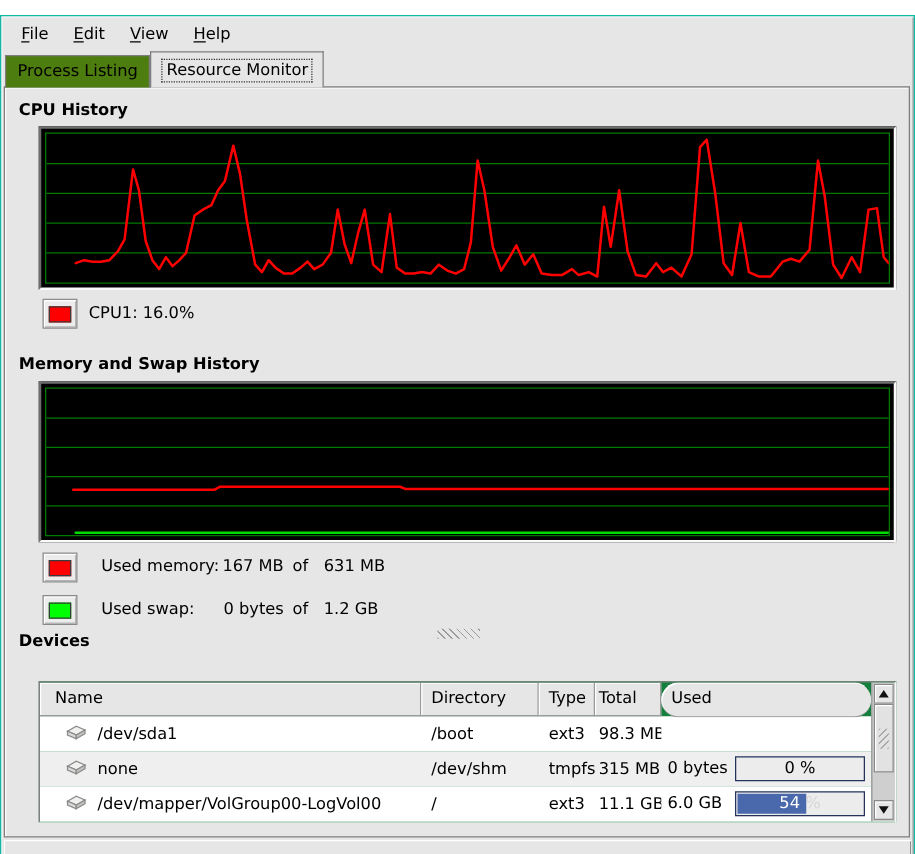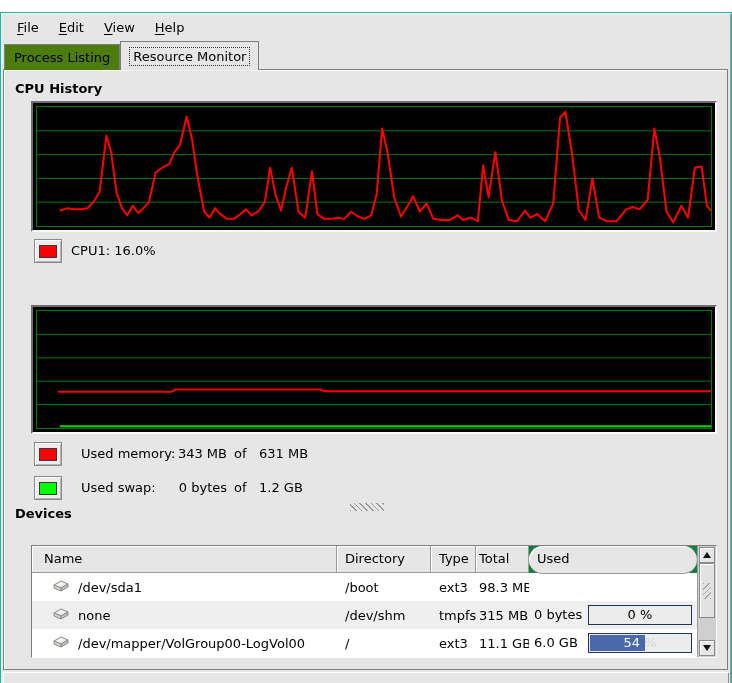--- a/index.html
+++ b/index.html
@@ -112,39 +112,40 @@
             <polyline points="3.5,87 4.5,85 5.5,86 6.5,86 7.5,85 8.5,79 9.3,71 10.3,24 11,38 11.8,72 12.6,85 13.4,91 14.2,83 15,89 15.8,85 16.6,80 17.6,55 18.6,51 19.6,48 20.4,38 21.2,32 22.2,8 23,27 23.8,58 24.8,88 25.6,93 26.4,85 27.2,90 28.2,94 29.2,94 30.2,90 31,86 31.8,91 32.8,88 33.8,80 34.6,51 35.4,74 36.2,87 37,67 37.8,51 38.8,88 39.8,93 40.8,54 41.6,90 42.6,94 43.6,94 44.6,93 45.6,94 46.6,88 47.6,92 48.6,94 49.6,91 50.4,73 51.2,18 52,38 53,76 54,92 55,83 55.8,75 56.8,88 57.8,81 58.8,94 60,95 61.2,95 62.4,91 63.2,95 64.4,93 65.4,96 66.2,49 67,76 68,38 69,79 70,95 71.2,96 72.4,87 73.2,93 74.2,90 75.4,96 76.6,81 77.6,9 78.4,4 79.4,40 80.4,87 81.4,95 82.4,60 83.4,93 84.6,96 86,96 87.4,86 88.4,84 89.4,86 90.6,78 91.6,18 92.4,42 93.4,88 94.4,97 95.6,83 96.6,93 97.6,51 98.6,50 99.4,83 100,87" fill="none" stroke="#ff0000" stroke-width="2" stroke-linejoin="round" stroke-linecap="round" vector-effect="non-scaling-stroke"></polyline>
           </svg>
         </div>
     </div>
 
     <div class="swatch-btn" style="left:30px;top:169px;">
       <div class="swatch-color" style="background: rgb(255, 0, 0);"></div>
     </div>
     <div class="legend-label" style="left:67px;top:169px;">CPU1: 16.0%</div>
 
+    <div class="section-title" style="left:11px;top:214px;">Memory and Swap History</div>
 
     <div class="chart-frame" style="left:27px;top:235px;width:686px;height:129px;">
       <div class="chart-plot" style="background: rgb(0, 0, 0); border-color: rgb(0, 122, 0);">
           <svg viewBox="0 0 100 100" preserveAspectRatio="none">
             <line x1="0" y1="80" x2="100" y2="80" stroke="#007a00" stroke-width="1" vector-effect="non-scaling-stroke"></line>
             <line x1="0" y1="60" x2="100" y2="60" stroke="#007a00" stroke-width="1" vector-effect="non-scaling-stroke"></line>
             <line x1="0" y1="40" x2="100" y2="40" stroke="#007a00" stroke-width="1" vector-effect="non-scaling-stroke"></line>
             <line x1="0" y1="20" x2="100" y2="20" stroke="#007a00" stroke-width="1" vector-effect="non-scaling-stroke"></line>
             <polyline points="3.2,69 20,69 20.6,67 42,67 42.6,68.5 100,68.5" fill="none" stroke="#ff0000" stroke-width="2" stroke-linejoin="round" stroke-linecap="round" vector-effect="non-scaling-stroke"></polyline>
             <polyline points="3.5,98.5 100,98.5" fill="none" stroke="#00dd00" stroke-width="2" stroke-linejoin="round" stroke-linecap="round" vector-effect="non-scaling-stroke"></polyline>
           </svg>
         </div>
     </div>
 
     <div class="swatch-btn" style="left:30px;top:372px;">
       <div class="swatch-color" style="background: rgb(255, 0, 0);"></div>
     </div>
     <div class="legend-label" style="left:77px;top:372px;">Used memory:</div>
-    <div class="legend-value" style="left:137px;top:372px;">343 MB</div>
+    <div class="legend-value" style="left:137px;top:372px;">167 MB</div>
     <div class="legend-of" style="left:230px;top:372px;">of</div>
     <div class="legend-total" style="left:255px;top:372px;">631 MB</div>
 
     <div class="swatch-btn" style="left:30px;top:406px;">
       <div class="swatch-color" style="background: rgb(0, 255, 0);"></div>
     </div>
     <div class="legend-label" style="left:77px;top:406px;">Used swap:</div>
     <div class="legend-value" style="left:137px;top:406px;">0 bytes</div>
     <div class="legend-of" style="left:230px;top:406px;">of</div>
     <div class="legend-total" style="left:255px;top:406px;">1.2 GB</div>

